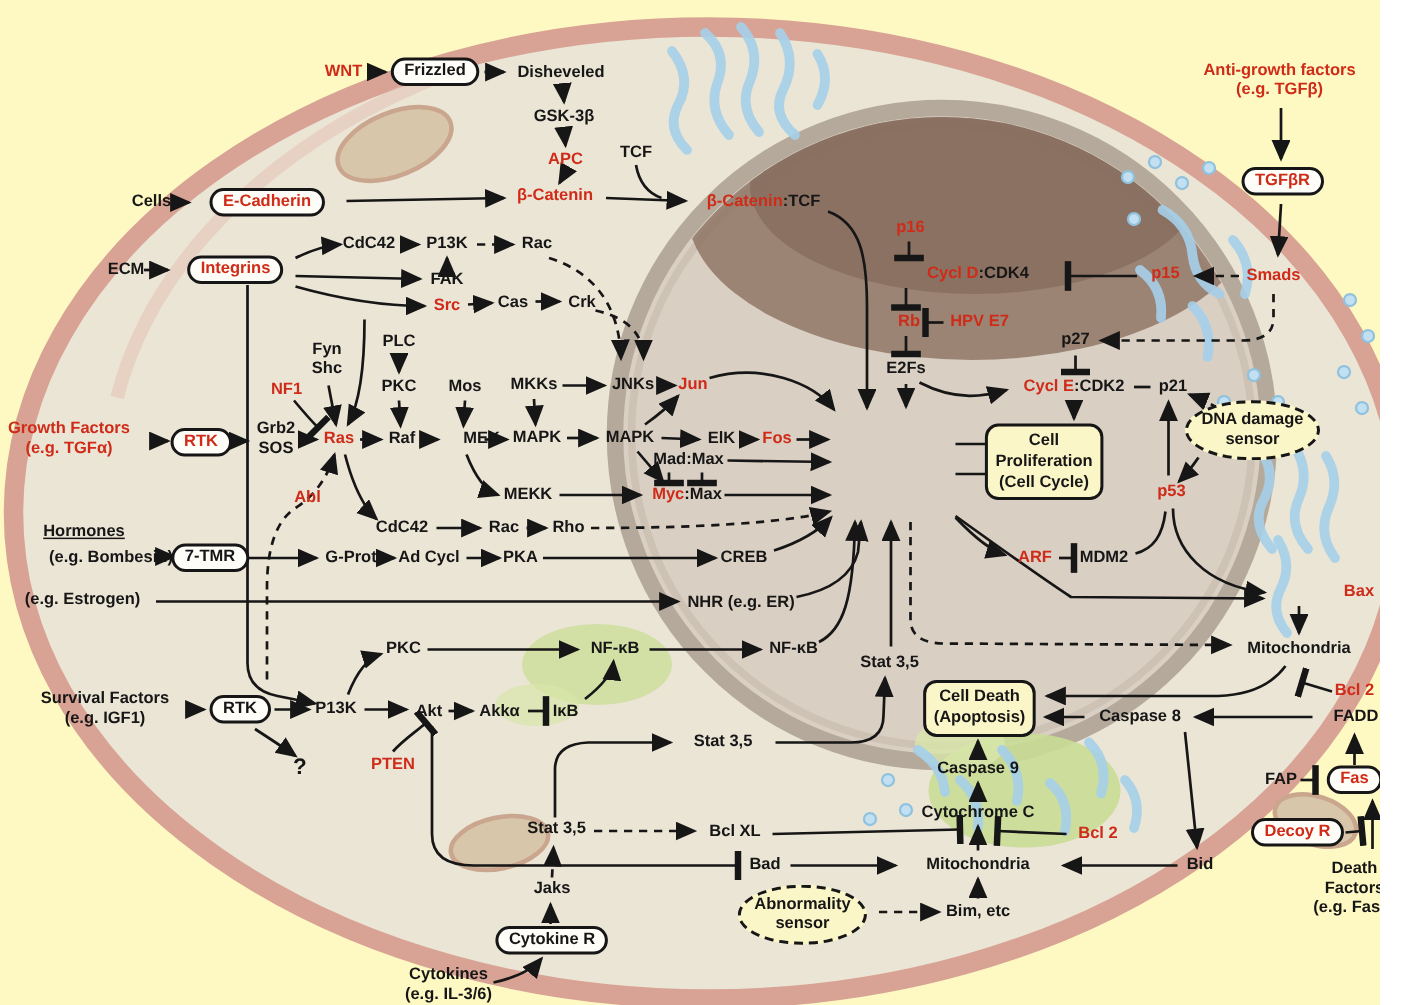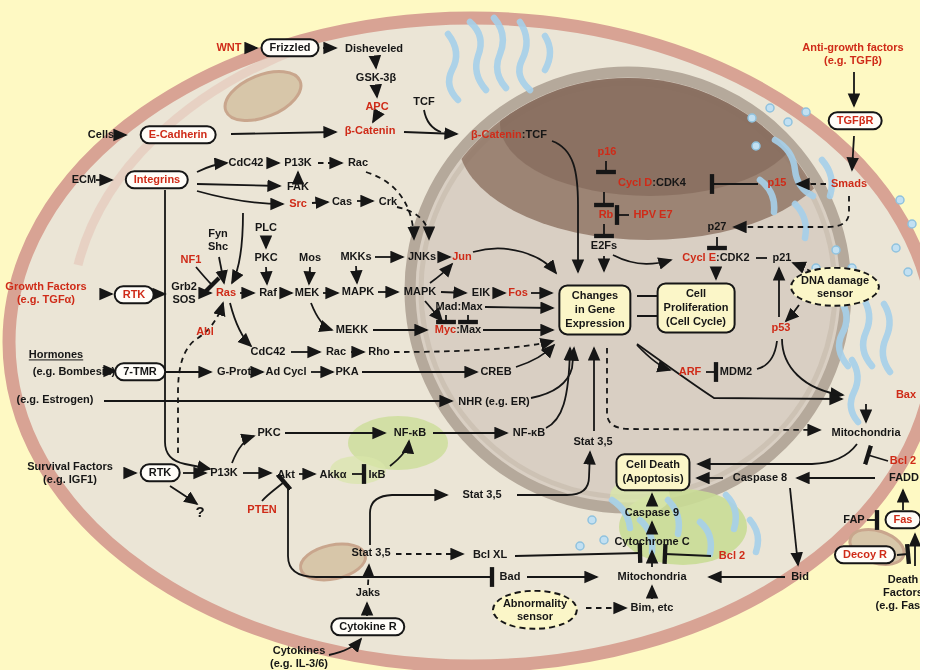--- a/index.html
+++ b/index.html
@@ -269,45 +269,40 @@
         <div>(e.g. TGFα)</div>
       </div>
       <div class="n capsule red" style="left: 134px; top: 295px;">RTK</div>
       <div class="n" style="left: 184px; top: 293px;">
         <div>Grb2</div>
         <div>SOS</div>
       </div>
       <div class="n red" style="left: 226px; top: 293px;">Ras</div>
       <div class="n red" style="left: 205px; top: 332px;">Abl</div>
       <div class="n" style="left: 268px; top: 293px;">Raf</div>
-      <div class="n" style="left: 307px; top: 293px;">MEK</div>
+      <div class="n" style="left: 307px; top: 293px; padding-left: 28px;">MEK</div>
       <div class="n" style="left: 358px; top: 292px;">MAPK</div>
       <div class="n" style="left: 420px; top: 292px;">MAPK</div>
       <div class="n" style="left: 481px; top: 293px;">ElK</div>
       <div class="n red" style="left: 518px; top: 293px;">Fos</div>
       <div class="n" style="left: 459px; top: 307px;">Mad:Max</div>
       <div class="n" style="left: 458px; top: 330px;"><span class="red">Myc</span><span class="blk">:Max</span></div>
       <div class="n" style="left: 352px; top: 330px;">MEKK</div>
       <div class="n red" style="left: 607px; top: 152px;">p16</div>
       <div class="n" style="left: 652px; top: 183px;"><span class="red">Cycl D</span><span class="blk">:CDK4</span></div>
       <div class="n red" style="left: 777px; top: 183px;">p15</div>
       <div class="n red" style="left: 606px; top: 215px;">Rb</div>
       <div class="n red" style="left: 653px; top: 215px;">HPV E7</div>
       <div class="n" style="left: 604px; top: 246px;">E2Fs</div>
       <div class="n" style="left: 717px; top: 227px;">p27</div>
       <div class="n" style="left: 716px; top: 258px;"><span class="red">Cycl E</span><span class="blk">:CDK2</span></div>
       <div class="n" style="left: 782px; top: 258px;">p21</div>
       <div class="n oval" style="left: 835px; top: 287px;">
         <div>DNA damage</div>
         <div>sensor</div>
-      </div>
-      <div class="n ybox" style="left: 595px; top: 310px;">
-        <div>Changes</div>
-        <div>in Gene</div>
-        <div>Expression</div>
       </div>
       <div class="n ybox" style="left: 696px; top: 308px;">
         <div>Cell</div>
         <div>Proliferation</div>
         <div>(Cell Cycle)</div>
       </div>
       <div class="n red" style="left: 781px; top: 328px;">p53</div>
       <div class="n red" style="left: 690px; top: 372px;">ARF</div>
       <div class="n" style="left: 736px; top: 372px;">MDM2</div>
       <div class="n underline" style="left: 56px; top: 355px;">Hormones</div>

